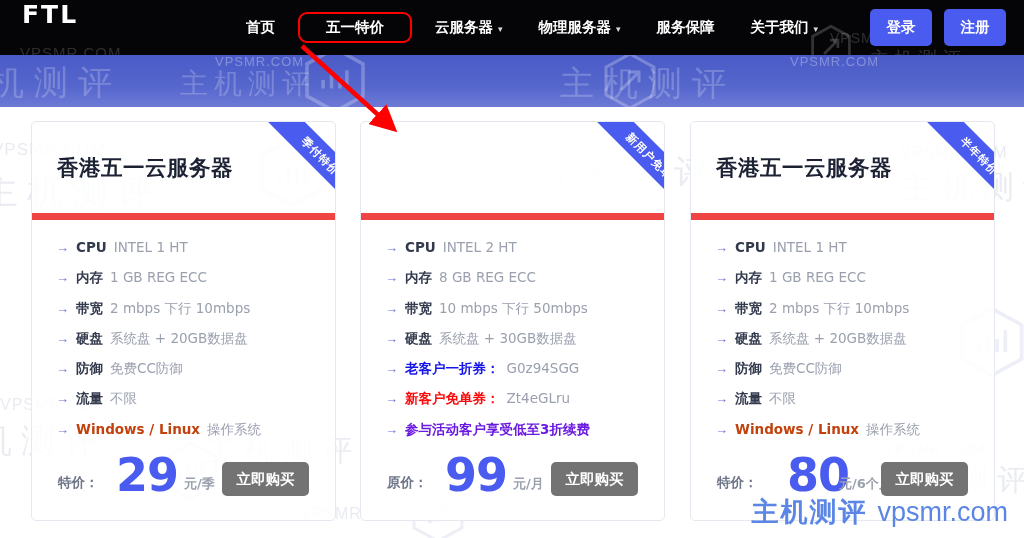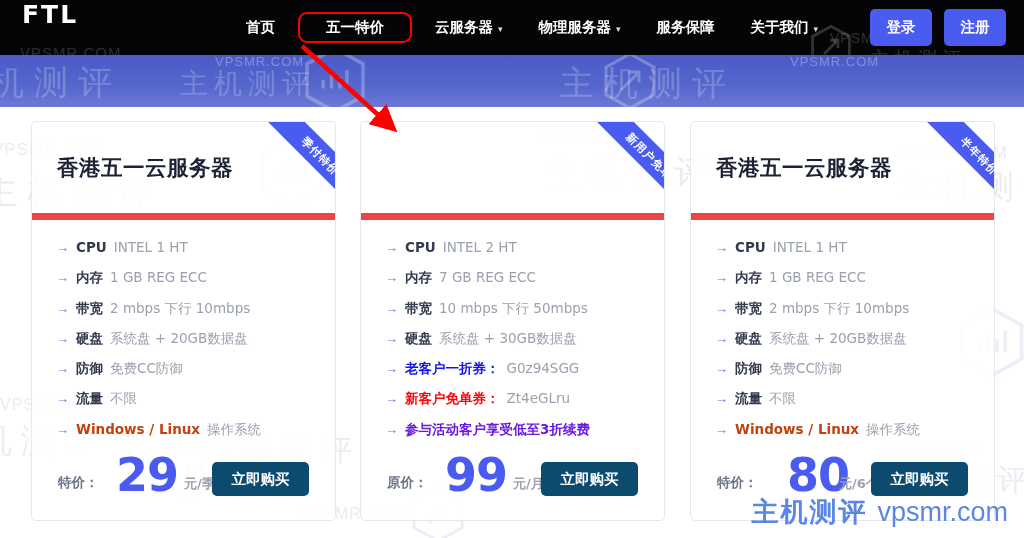--- a/index.html
+++ b/index.html
@@ -164,22 +164,22 @@
     font-family:"DejaVu Sans","Liberation Sans",sans-serif;
     line-height:1;letter-spacing:-1px;
   }
   .price-unit{
     position:absolute;bottom:9px;
     font-size:13px;color:#9aa0ae;font-weight:bold;
     font-family:"DejaVu Sans","Liberation Sans",sans-serif;
   }
   .buy-btn{
     position:absolute;right:26px;bottom:6px;
-    background:#0c4a6e;color:#fff;border:none;border-radius:5px;
-    width:97px;height:34px;font-size:14.5px;font-weight:bold;cursor:pointer;
+    background:#737373;color:#fff;border:none;border-radius:5px;
+    width:87px;height:34px;font-size:14.5px;font-weight:bold;cursor:pointer;
     font-family:"DejaVu Sans","Liberation Sans",sans-serif;
   }
 
   
   .annot-arrow{position:absolute;left:290px;top:40px;z-index:40;pointer-events:none;}
 
   
   .foot-wm{
     position:absolute;right:16px;bottom:8px;z-index:25;
     display:flex;align-items:baseline;gap:10px;white-space:nowrap;
@@ -306,21 +306,21 @@
       </div>
       <div class="specs">
         <div class="spec">
             <span class="arrow">→</span>
             <span class="sk">CPU</span>
             <span class="sv">INTEL 2 HT</span>
           </div>
         <div class="spec">
             <span class="arrow">→</span>
             <span class="sk">内存</span>
-            <span class="sv">7 GB REG ECC</span>
+            <span class="sv">8 GB REG ECC</span>
           </div>
         <div class="spec">
             <span class="arrow">→</span>
             <span class="sk">带宽</span>
             <span class="sv">10 mbps 下行 50mbps</span>
           </div>
         <div class="spec">
             <span class="arrow">→</span>
             <span class="sk">硬盘</span>
             <span class="sv">系统盘 + 30GB数据盘</span>

